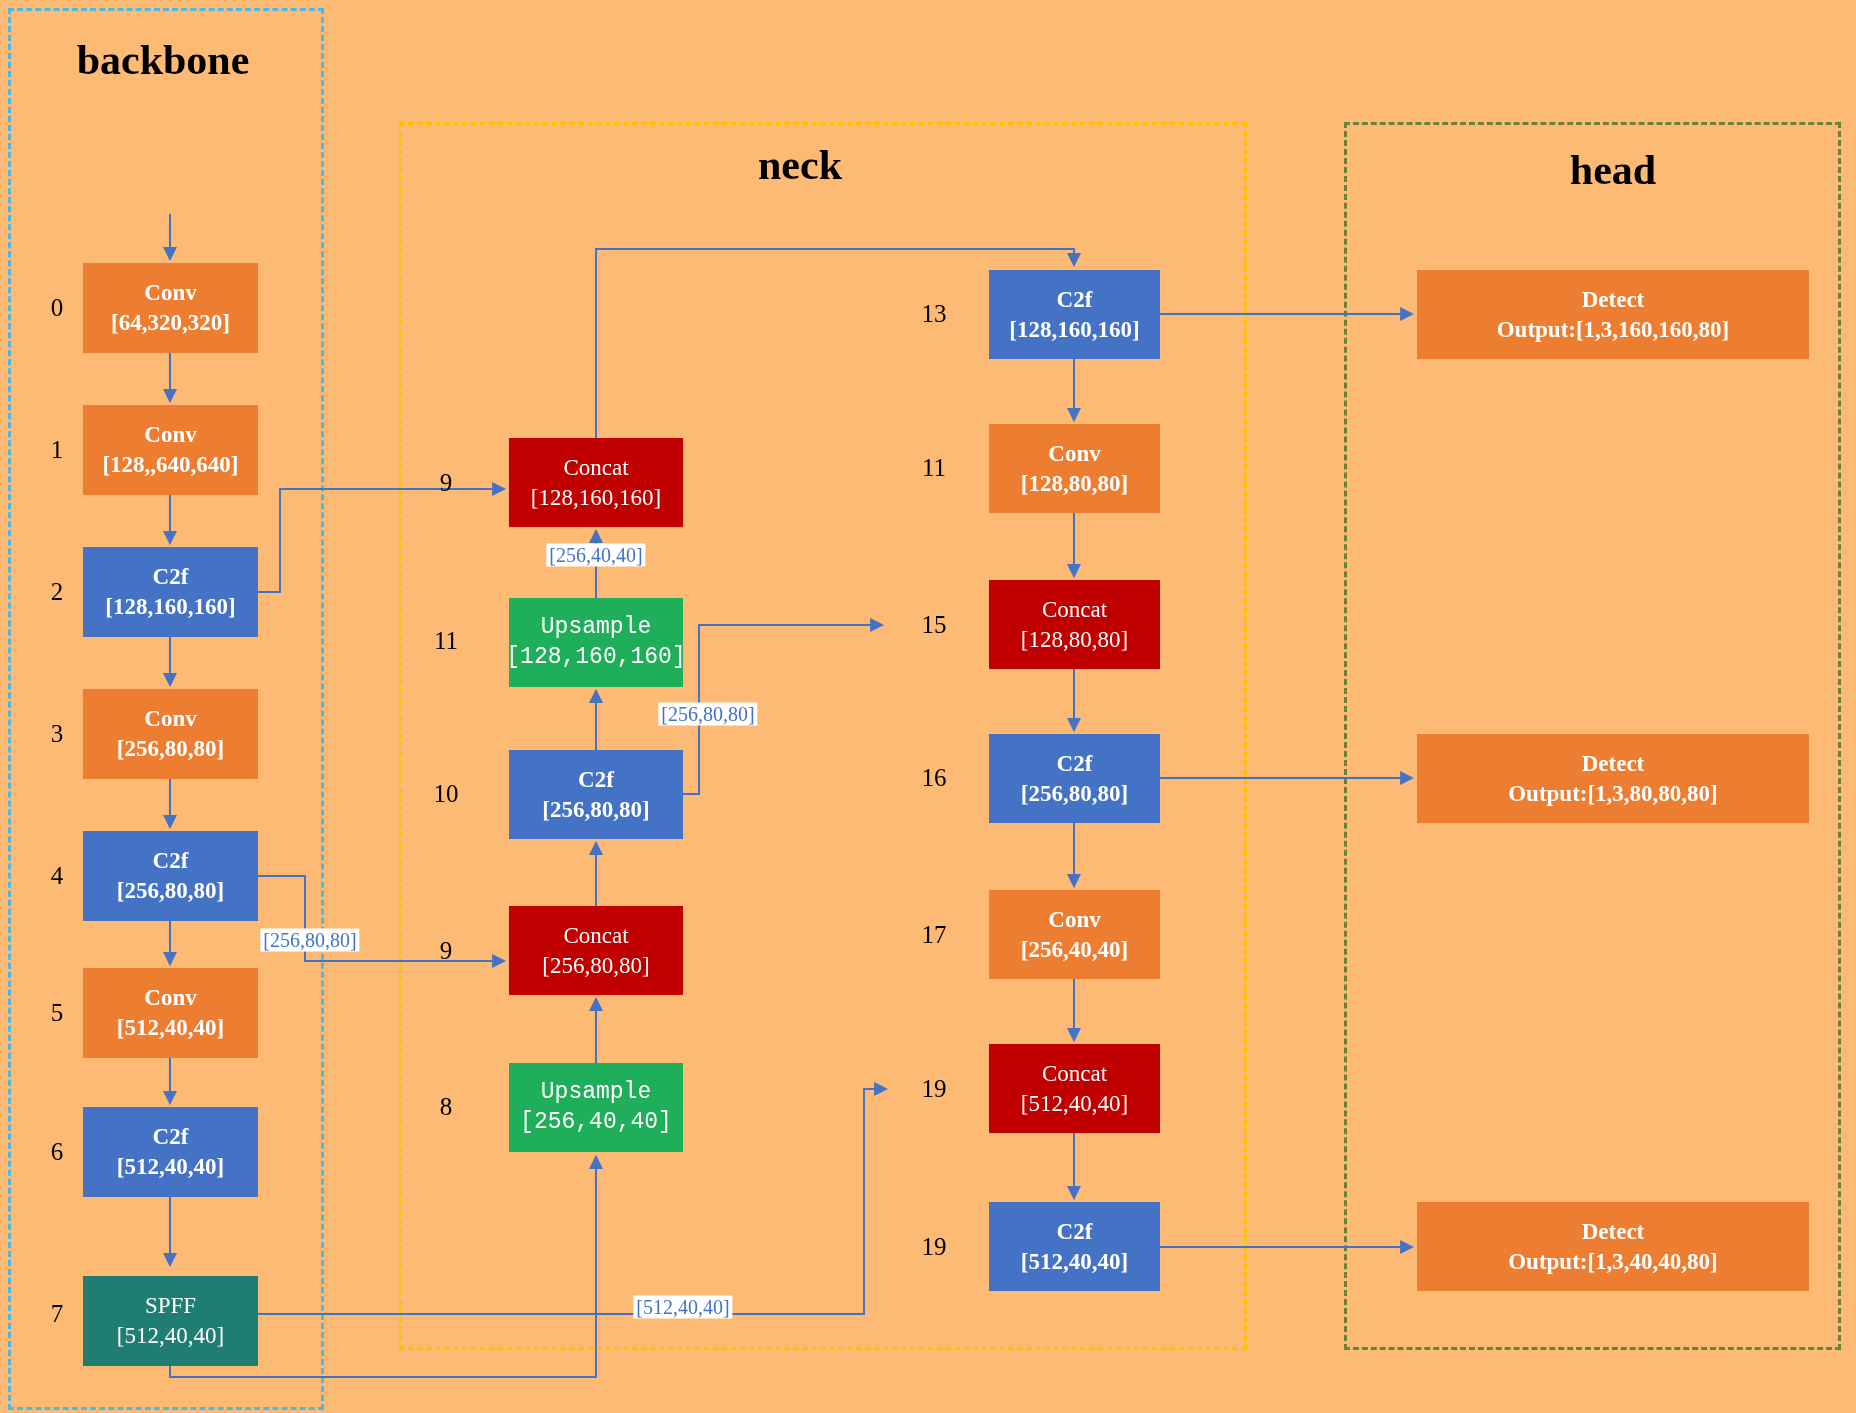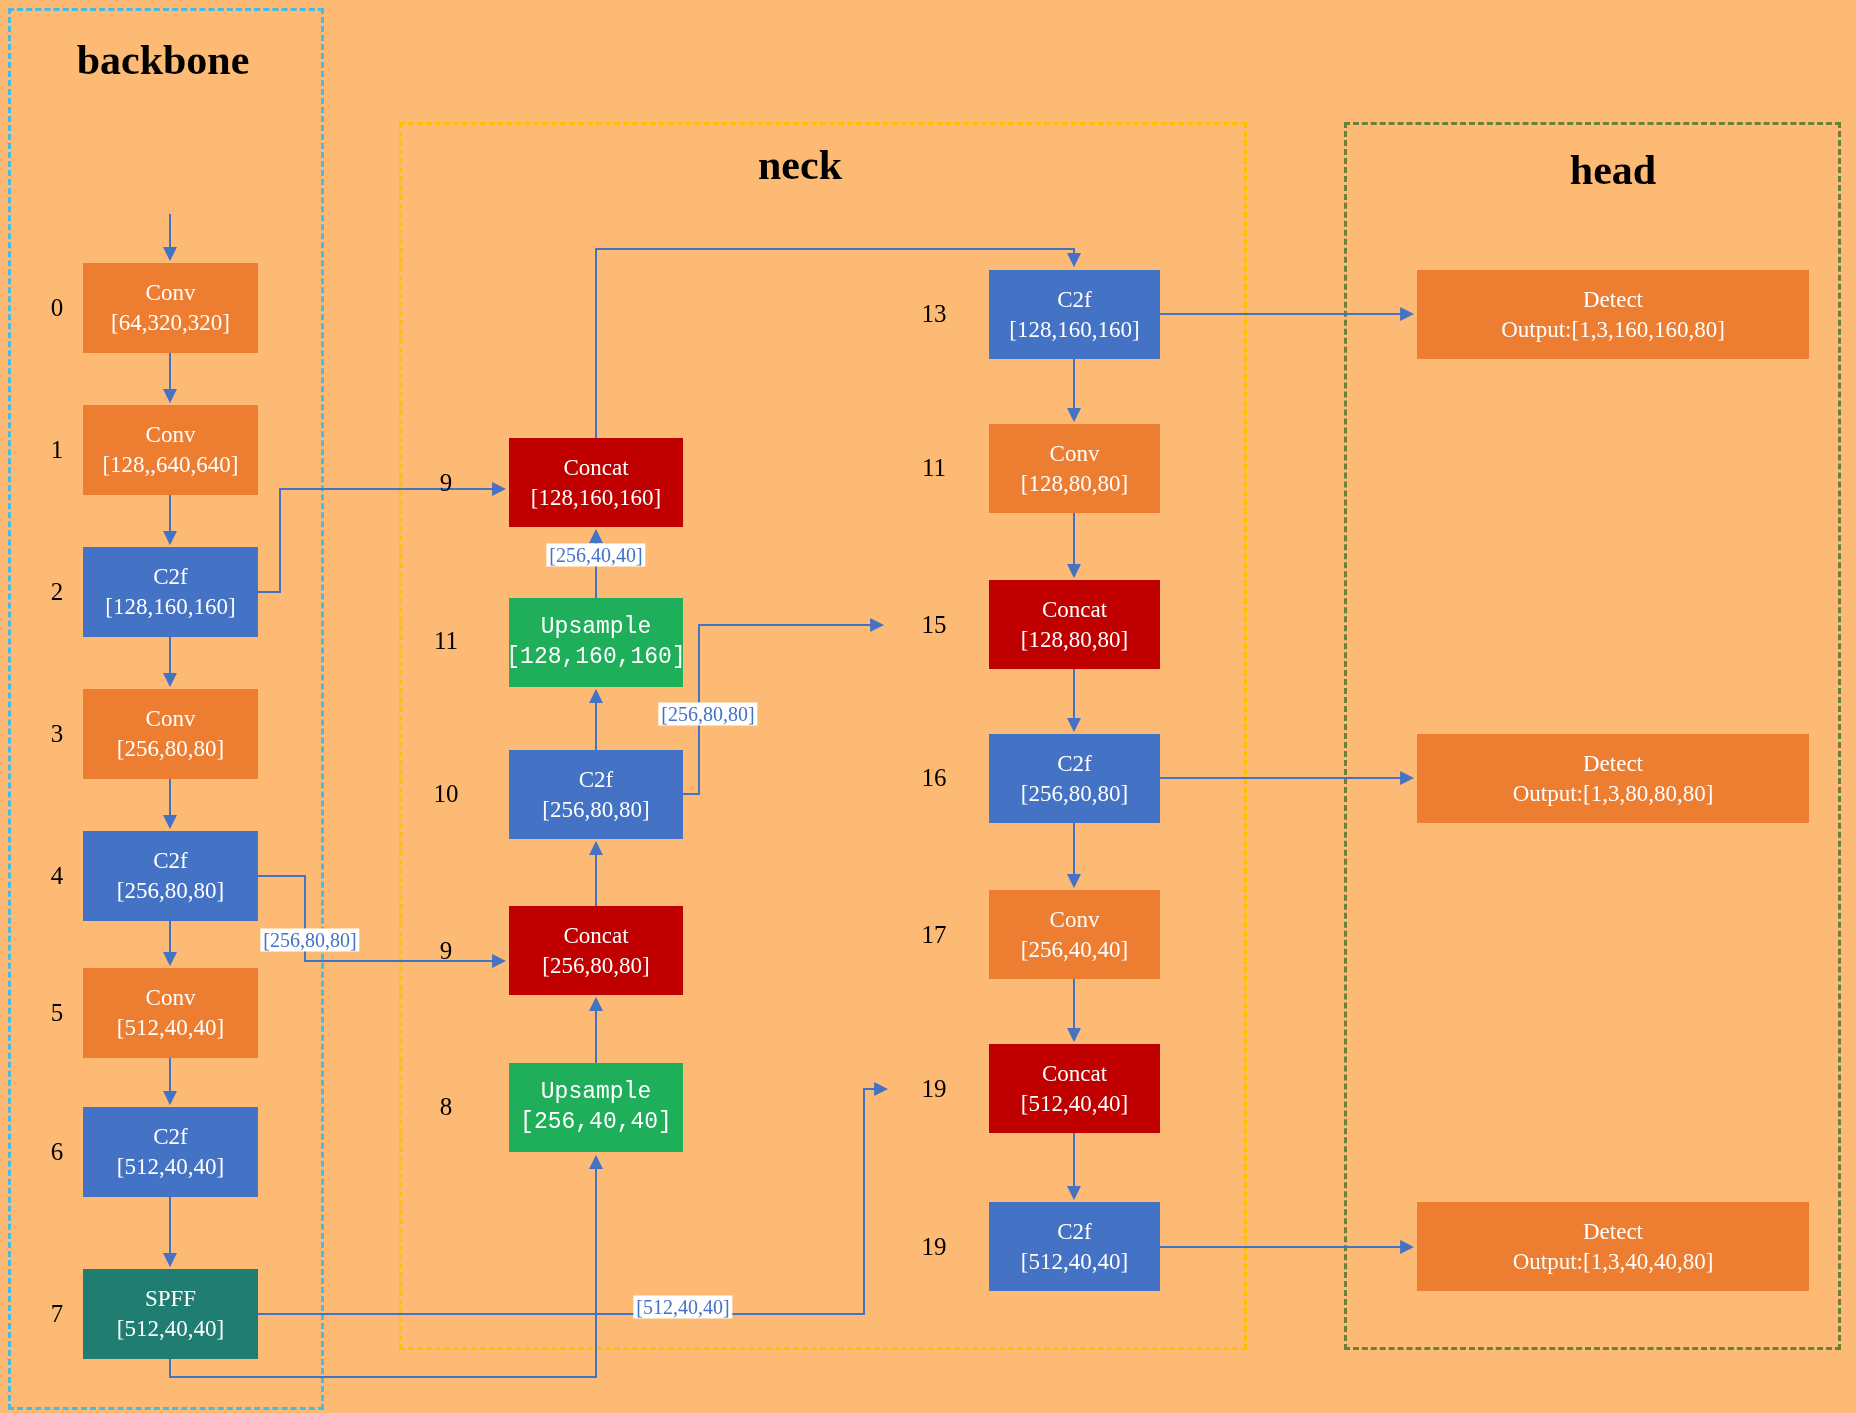--- a/index.html
+++ b/index.html
@@ -11,25 +11,25 @@
   .sect-title{position:absolute;transform:translate(-50%,-50%);font-weight:bold;
               font-size:42px;color:#000;white-space:nowrap;}
   .node{position:absolute;display:flex;flex-direction:column;justify-content:center;
         align-items:center;color:#fff;text-align:center;line-height:1.3;}
   .node .nt,.node .ns{font-size:23px;white-space:nowrap;}
   .bb{width:175px;height:90px;}
   .nk{width:174px;height:89px;}
   .nkr{width:171px;height:89px;}
   .hd{width:392px;height:89px;}
   .c-cyan{background:#33E3E3;}
-  .c-orange{background:#ED7D31;}
-  .c-blue{background:#4472C4;}
+  .c-orange{background:#ED7D31;font-weight:bold;}
+  .c-blue{background:#4472C4;font-weight:bold;}
   .c-red{background:#C00000;justify-content:center;}
   .c-green{background:#1FAE5A;font-family:Liberation Mono, monospace;}
-  .c-teal{background:#1F7D72;}
+  .c-teal{background:#1F7D72;margin-top:7px;}
   .idx{position:absolute;transform:translate(-50%,-50%);font-size:25px;color:#000;}
   .elbl{position:absolute;transform:translate(-50%,-50%);font-size:20px;color:#4472C4;
         background:#fff;padding:0 3px;white-space:nowrap;}
 </style>
 </head>
 <body>
 
 <div class="canvas">
 
   <div class="region" style="left:8px;top:8px;width:310px;height:1396px;border-color:#45BBE8"></div>

